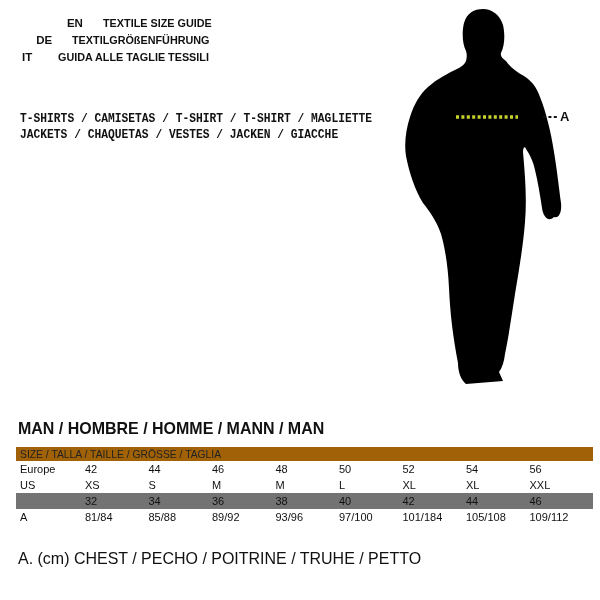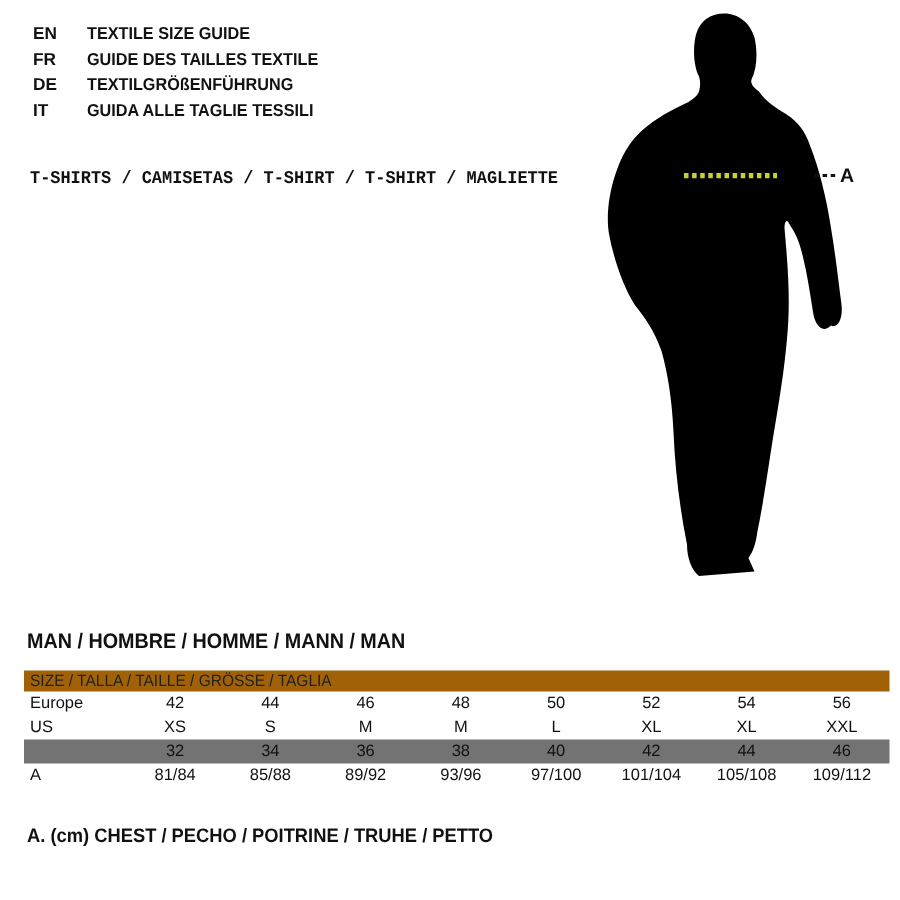--- a/index.html
+++ b/index.html
@@ -4,64 +4,61 @@
 <style>
   html,body{margin:0;padding:0;background:#fff;}
   .page{
     position:relative;width:600px;height:600px;background:#fff;overflow:hidden;
     font-family:"Liberation Sans",sans-serif;color:#111;
   }
   .abs{position:absolute;}
   .cond{display:inline-block;transform:scaleX(0.94);transform-origin:left center;white-space:nowrap;}
   
   .lang-list{left:22px;top:15px;font-size:11.5px;font-weight:bold;line-height:17px;}
-  .lang-row{display:flex;}
+  .lang-row{display:flex;justify-content:flex-end;}
   .lang-code{width:36px;flex:0 0 36px;}
   
   .product-types{left:20px;top:111px;font-size:12px;font-weight:bold;line-height:16px;font-family:Liberation Mono, monospace;}
   
   .figure-svg{left:400px;top:5px;}
   .measure-label{left:560px;top:109px;font-size:13px;font-weight:bold;}
   
-  .section-heading{left:18px;top:419px;font-size:14px;font-weight:bold;}
+  .section-heading{left:18px;top:419px;font-size:17px;font-weight:bold;}
   
   .size-table{left:16px;top:447px;width:577px;font-size:11px;}
   .t-header{height:14px;line-height:14px;padding-left:4px;color:#222;}
   .t-row{display:flex;height:16px;line-height:16px;}
   .t-label{flex:0 0 65px;padding-left:4px;text-align:left;}
-  .t-cell{flex:1 1 0;text-align:center;}
+  .t-cell{flex:1 1 0;}
   
-  .footnote{left:18px;top:549px;font-size:13px;font-weight:bold;}
+  .footnote{left:18px;top:549px;font-size:17px;font-weight:normal;}
 </style>
 </head>
 <body>
 
 <div class="page">
 
   <div class="abs lang-list">
     <div class="lang-row">
       <span class="lang-code">EN</span>
       <span class="cond">TEXTILE SIZE GUIDE</span>
-    </div>
-    <div class="lang-row">
-      <span class="lang-code">FR</span>
-      <span class="cond">GUIDE DES TAILLES TEXTILE</span>
     </div>
     <div class="lang-row">
       <span class="lang-code">DE</span>
       <span class="cond">TEXTILGRÖßENFÜHRUNG</span>
     </div>
     <div class="lang-row">
       <span class="lang-code">IT</span>
       <span class="cond">GUIDA ALLE TAGLIE TESSILI</span>
     </div>
   </div>
 
   <div class="abs product-types">
     <div><span class="cond">T-SHIRTS / CAMISETAS / T-SHIRT / T-SHIRT / MAGLIETTE</span></div>
+    <div><span class="cond">JACKETS / CHAQUETAS / VESTES / JACKEN / GIACCHE</span></div>
   </div>
 
   <svg class="abs figure-svg" width="180" height="385" viewBox="400 5 180 385" xmlns="http://www.w3.org/2000/svg">
     <path d="M 483 9
              C 492 9 500 15 503 25
              C 505 34 505 45 501 53
              C 500 56 503 59 506 61
              C 510 67 517 72 524 76
              C 532 81 537 88 540 97
              C 546 112 551 132 554 152
@@ -135,21 +132,21 @@
       <span class="t-cell">44</span>
       <span class="t-cell">46</span>
     </div>
     <div class="t-row">
       <span class="t-label">A</span>
       <span class="t-cell">81/84</span>
       <span class="t-cell">85/88</span>
       <span class="t-cell">89/92</span>
       <span class="t-cell">93/96</span>
       <span class="t-cell">97/100</span>
-      <span class="t-cell">101/104</span>
+      <span class="t-cell">101/184</span>
       <span class="t-cell">105/108</span>
       <span class="t-cell">109/112</span>
     </div>
   </div>
 
   <div class="abs footnote">
     <span class="cond">A. (cm) CHEST / PECHO / POITRINE / TRUHE / PETTO</span>
   </div>
 
 </div>

